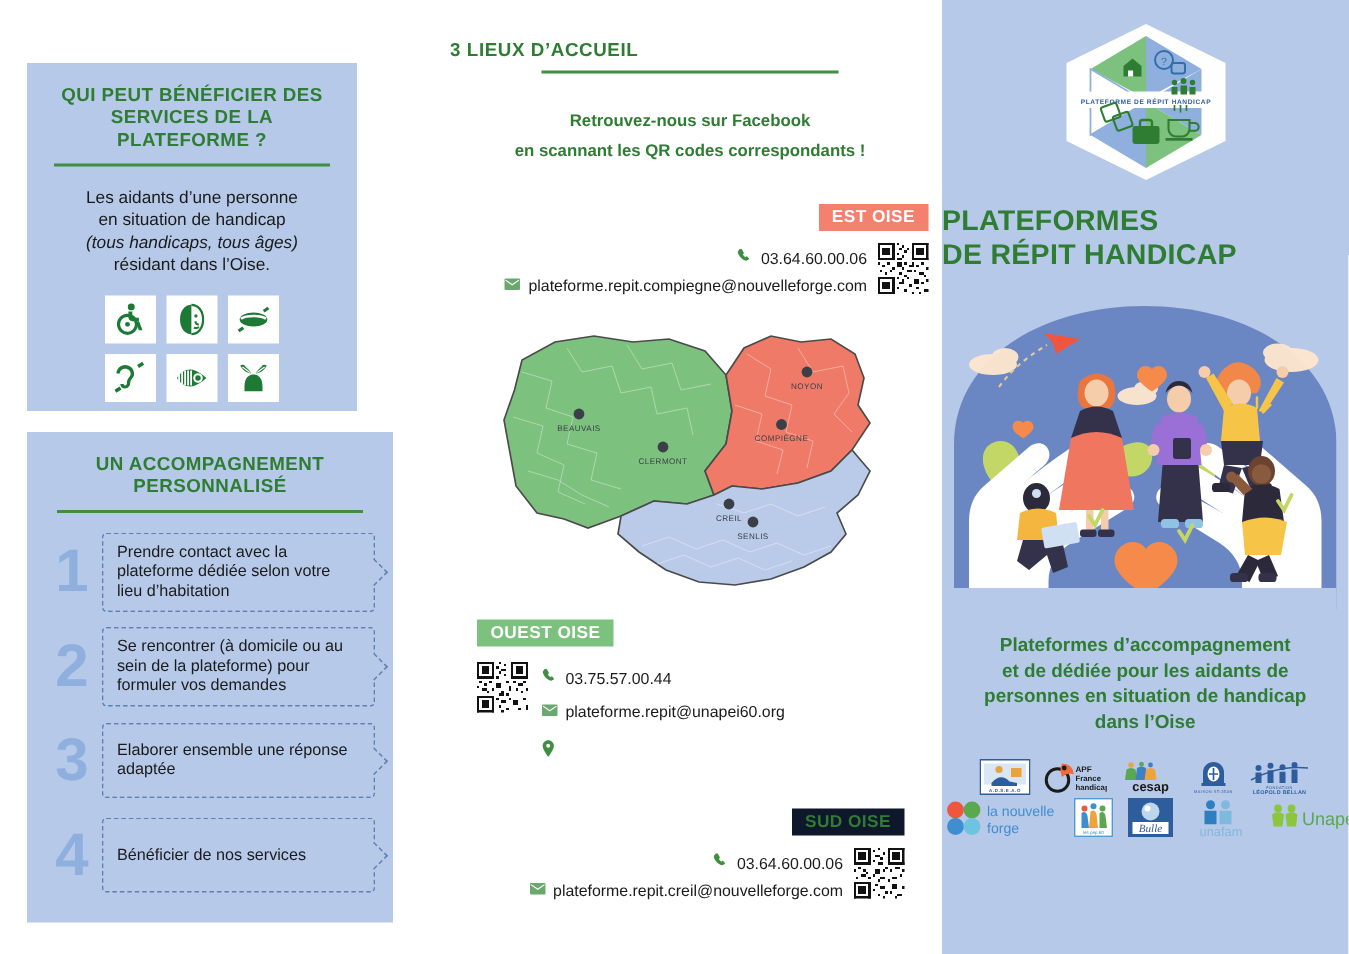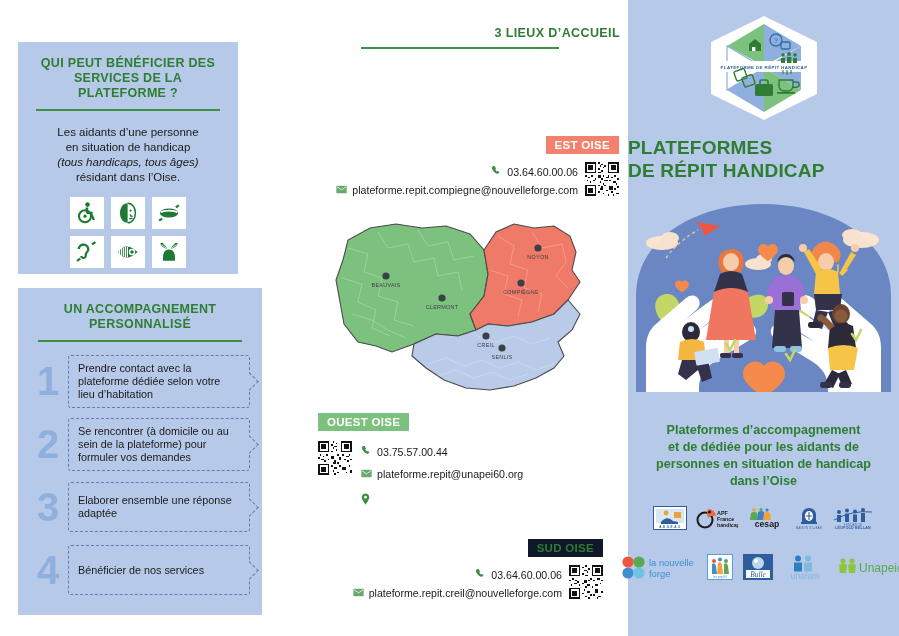--- a/index.html
+++ b/index.html
@@ -58,21 +58,21 @@
     content:"";position:absolute;right:-7px;top:50%;
     width:12px;height:12px;margin-top:-6px;background:#b6c9e8;
     border-top:1px dashed #5f7fae;border-right:1px dashed #5f7fae;
     transform:rotate(45deg);
   }
   .step-text{font-size:10.8px;line-height:13px;color:#1a1a1a;}
 
   
   #mid{position:absolute;left:300px;top:0;width:320px;height:636px;}
   .mid-title{
-    color:#2e7d32;font-weight:bold;font-size:12.5px;text-align:right;
+    color:#2e7d32;font-weight:bold;font-size:12.5px;text-align:left;
     margin-top:26px;letter-spacing:.4px;
   }
   .mid-rule{height:2px;background:#3f8f43;width:62%;margin:7px auto 0 auto;}
   .mid-sub{
     color:#2e7d32;font-weight:bold;font-size:11.2px;text-align:center;
     line-height:20px;margin-top:22px;
   }
 
   .badge{
     display:inline-block;color:#ffffff;font-weight:bold;font-size:11.5px;
@@ -105,21 +105,21 @@
   .right-title{
     color:#2e7d32;font-weight:bold;font-size:19px;line-height:23px;
     text-align:left;margin-top:14px;letter-spacing:.2px;
   }
   #illus{margin:14px 8px 0 8px;width:255px;height:210px;display:block;}
   .right-sub{
     color:#2e7d32;font-weight:bold;font-size:12.6px;line-height:17px;
     text-align:center;margin-top:16px;padding:0 8px;
   }
   .logos-row{display:flex;align-items:center;justify-content:center;gap:9px;margin-top:16px;}
-  .logos-row2{display:flex;align-items:center;justify-content:center;gap:10px;margin-top:24px;}
+  .logos-row2{display:flex;align-items:center;justify-content:flex-start;gap:10px;margin-top:2px;}
   .logo-box{display:flex;align-items:center;}
 </style>
 </head>
 <body>
 
 <div class="page">
 
   <div class="panel" id="panel-who">
     <div class="panel-title">
       <div>QUI PEUT BÉNÉFICIER DES</div>
@@ -235,20 +235,24 @@
         </div>
       </div>
     </div>
   </div>
 
   <div id="mid">
 
     <div class="mid-title">3 LIEUX D’ACCUEIL</div>
     <div class="mid-rule"></div>
 
+    <div class="mid-sub">
+      <div>Retrouvez-nous sur Facebook</div>
+      <div>en scannant les QR codes correspondants !</div>
+    </div>
 
     <div style="position:absolute;left:34px;top:135px;width:285px;">
       <div class="row-right">
         <span class="badge badge-est">EST OISE</span>
       </div>
       <div style="display:flex;align-items:flex-start;justify-content:flex-end;gap:7px;margin-top:8px;">
         <div style="flex:1;">
           <div class="contact-line rt">
             <span class="ico">
               <svg width="11" height="11" viewBox="0 0 16 16">

